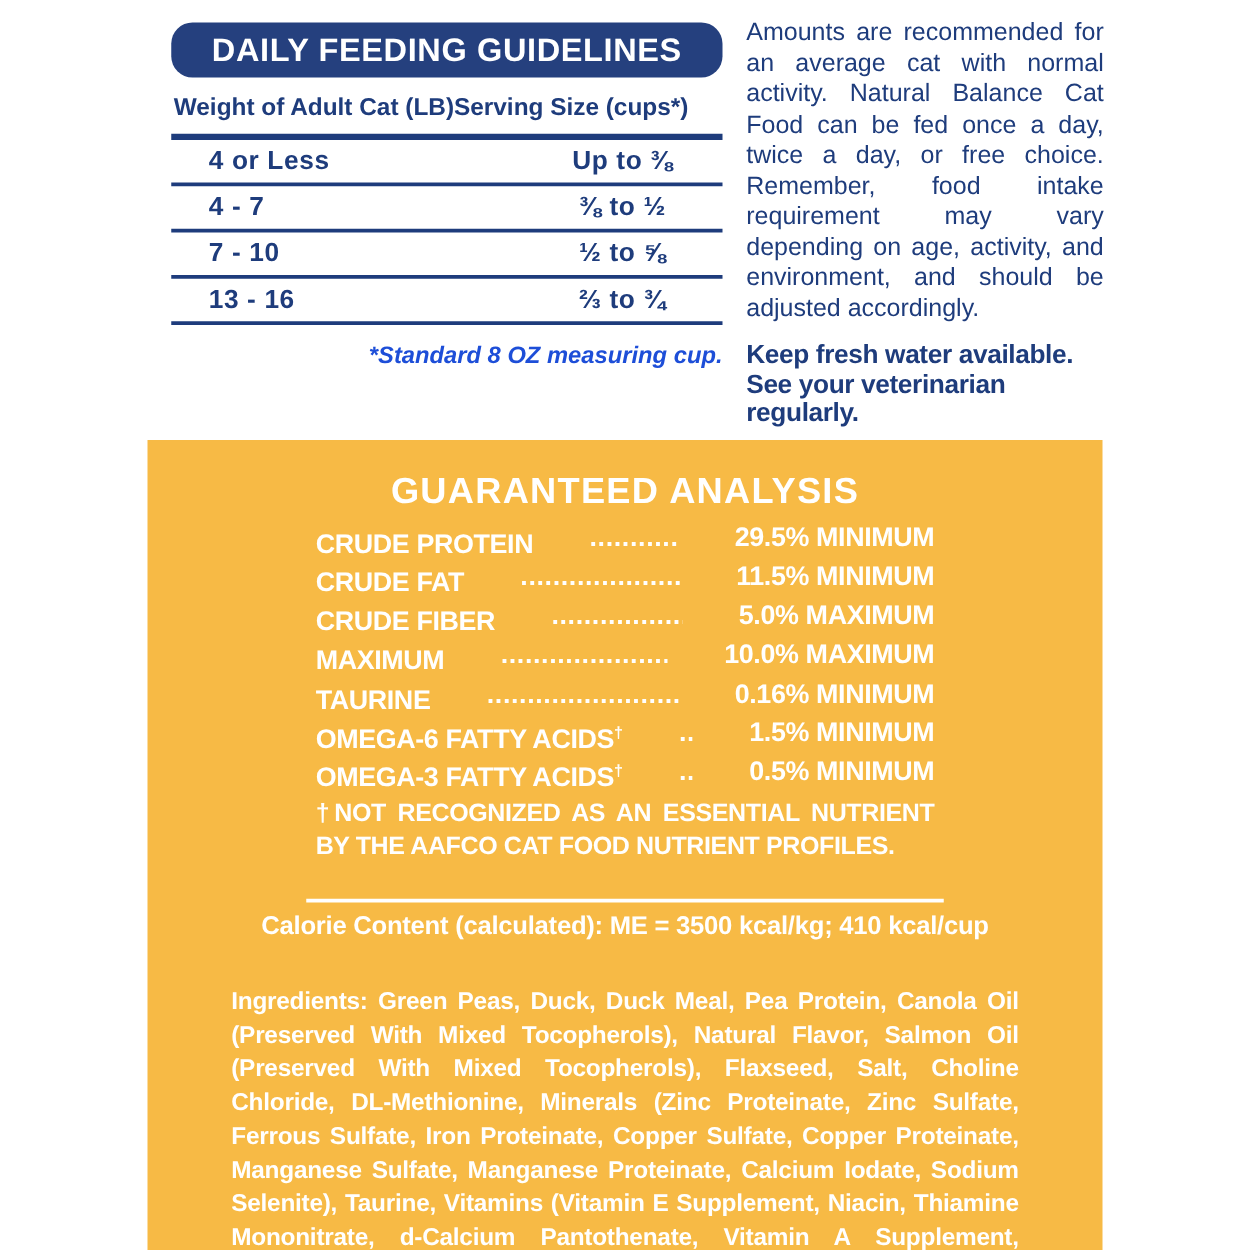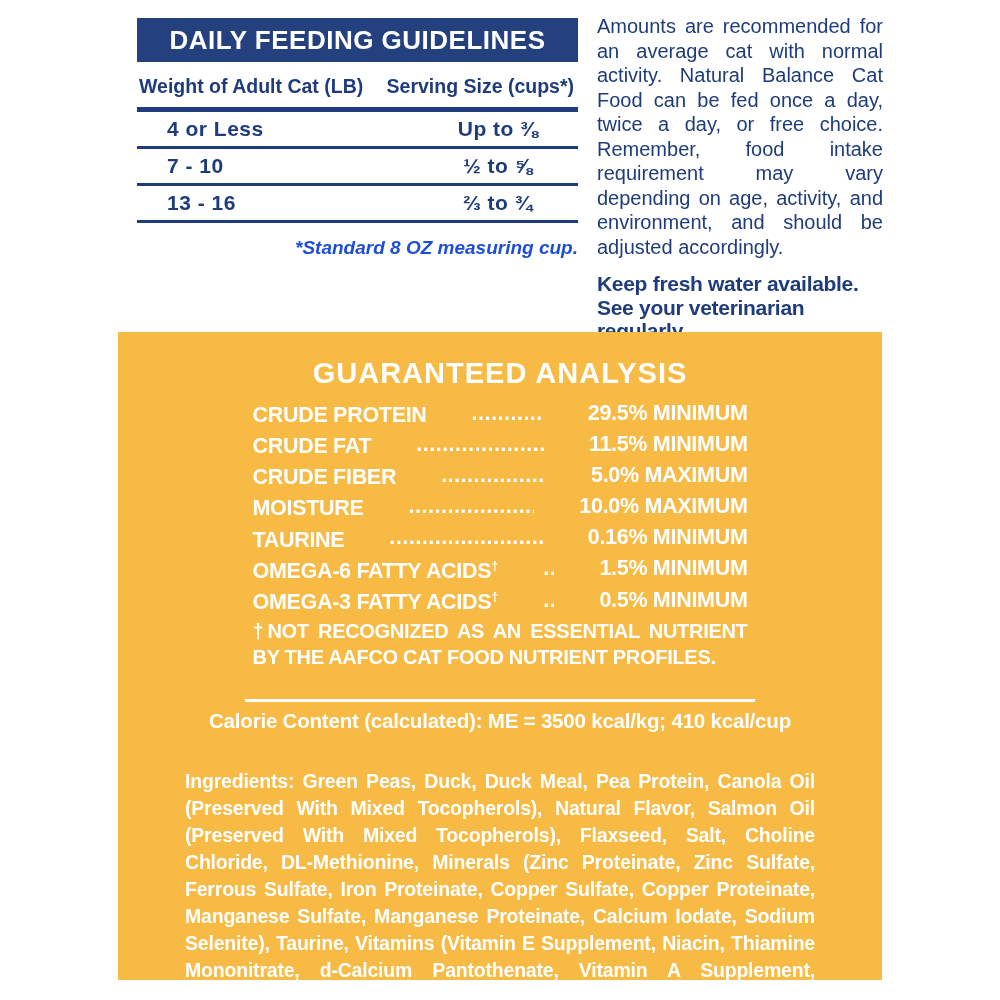--- a/index.html
+++ b/index.html
@@ -11,24 +11,24 @@
     overflow:hidden;
   }
 
   
   .feed-table {
     position:absolute; left:137px; top:18px; width:441px;
   }
   .feed-title-bar {
     background:#25407e; color:#ffffff;
     font-weight:bold; font-size:26px; letter-spacing:0.5px;
-    text-align:center; padding:7px 0 6px 0;
+    text-align:center; padding:7px 0 6px 0;border-radius:17px;
   }
   .feed-cols {
-    display:flex; justify-content:space-between;
+    display:flex; 
     color:#1e3c7c; font-weight:bold; font-size:19.5px;
     margin-top:13px; padding:0 4px 9px 2px;
     border-bottom:5px solid #1e3c7c;
   }
   .feed-row {
     display:flex; justify-content:space-between; align-items:center;
     height:34px; border-bottom:3px solid #1e3c7c;
     color:#1e3c7c; font-weight:bold; font-size:21px;
   }
   .feed-weight { padding-left:30px; letter-spacing:0.5px; }
@@ -44,30 +44,30 @@
     color:#1e3c7c; font-size:20px; line-height:24.5px;
   }
   .advisory p { margin:0; text-align:justify; }
   .advisory .bold-note {
     margin-top:13px; font-weight:bold; font-size:21px;
     line-height:23.5px; letter-spacing:-0.3px; text-align:left;
   }
 
   
   .yellow-panel {
-    position:absolute; left:118px; top:332px; width:764px; height:648px;
+    position:absolute; left:118px; top:352px; width:764px; height:648px;
     background:#f7ba45; color:#ffffff;
   }
   .ga-title {
     text-align:center; font-weight:bold; font-size:29px;
     letter-spacing:1px; margin-top:25px;
   }
   .ga-list { width:495px; margin:7px auto 0 auto; }
   .ga-row {
-    display:flex; align-items:center;
+    display:flex; align-items:flex-start;
     font-weight:bold; font-size:21.5px; line-height:26px;
     letter-spacing:-0.3px; white-space:nowrap;gap:42px;
   }
   .ga-row sup { font-size:60%; }
   .ga-leader { flex:1 1 auto; overflow:hidden; margin:0 3px; }
   .ga-leader::after {
     content:"..................................................................................";
     letter-spacing:0.5px;
   }
   .ga-footnote {
@@ -98,20 +98,24 @@
   <div class="feed-cols">
     <span>Weight of Adult Cat (LB)</span>
     <span>Serving Size (cups*)</span>
   </div>
 
   <div class="feed-row">
     <span class="feed-weight">4 or Less</span>
     <span class="feed-serving">Up to ⅜</span>
   </div>
   <div class="feed-row">
+    <span class="feed-weight">4 - 7</span>
+    <span class="feed-serving">⅜ to ½</span>
+  </div>
+  <div class="feed-row">
     <span class="feed-weight">7 - 10</span>
     <span class="feed-serving">½ to ⅝</span>
   </div>
   <div class="feed-row">
     <span class="feed-weight">13 - 16</span>
     <span class="feed-serving">⅔ to ¾</span>
   </div>
 
   <div class="feed-footnote">*Standard 8 OZ measuring cup.</div>
 </div>
@@ -137,21 +141,21 @@
       <span><span>CRUDE FAT</span><sup></sup></span>
       <span class="ga-leader"></span>
       <span>11.5% MINIMUM</span>
     </div>
     <div class="ga-row">
       <span><span>CRUDE FIBER </span><sup></sup></span>
       <span class="ga-leader"></span>
       <span>5.0% MAXIMUM</span>
     </div>
     <div class="ga-row">
-      <span><span>MOISTURE </span><sup></sup></span>
+      <span><span>MAXIMUM </span><sup></sup></span>
       <span class="ga-leader"></span>
       <span>10.0% MAXIMUM</span>
     </div>
     <div class="ga-row">
       <span><span>TAURINE</span><sup></sup></span>
       <span class="ga-leader"></span>
       <span>0.16% MINIMUM</span>
     </div>
     <div class="ga-row">
       <span><span>OMEGA-6 FATTY ACIDS</span><sup>†</sup></span>

